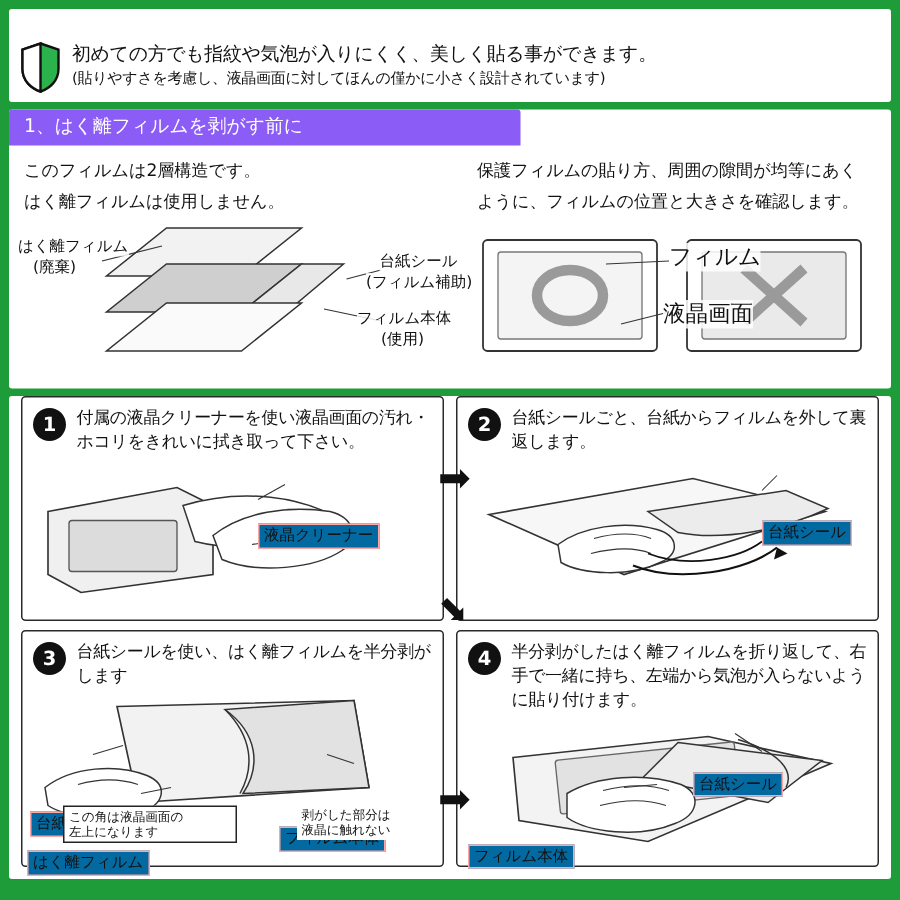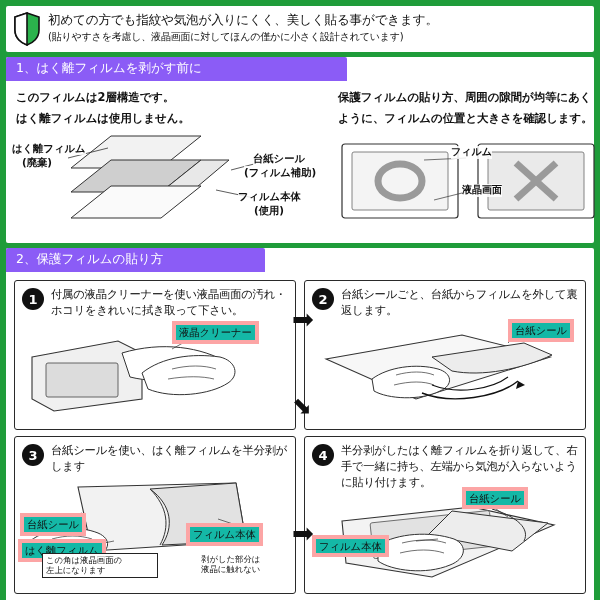--- a/index.html
+++ b/index.html
@@ -14,21 +14,21 @@
     position:relative;
     width:600px;height:600px;
     box-sizing:border-box;
     background:#1f9c3a;
     padding:6px;
   }
   
   .header{
     background:#ffffff;
     border-radius:2px;
-    padding:4px 8px 6px 8px;
+    padding:20px 8px 6px 8px;
     display:flex;
     align-items:flex-start;
     gap:8px;
     margin-bottom:5px;
   }
   .shield{
     flex:0 0 auto;
     width:26px;height:34px;
     margin-top:2px;
   }
@@ -55,45 +55,45 @@
     border-top-left-radius:2px;
     border-top-right-radius:2px;
     width:58%;
     box-sizing:border-box;
   }
   .sec2 .sec-title-bar{width:44%;}
   
   .s1-body{
     display:flex;
     padding:0 10px;
-    gap:22px;
-    font-weight:bold;
+    gap:2px;
   }
   .s1-left{flex:0 0 300px;position:relative;}
   .s1-right{flex:1 1 auto;position:relative;}
   .note{
     font-size:11.4px;
     line-height:1.45;
     margin-bottom:4px;
   }
   .art{
     position:relative;
     width:100%;
   }
   .lbl{
     position:absolute;
     font-size:10.3px;
     line-height:1.25;
     white-space:nowrap;
     background:rgba(255,255,255,0.85);
   }
   .lbl.boxed{
-    border:4px solid #fca5a5;
+    border:1px solid #fca5a5;
     padding:1px 3px;
-    background:#14b8a6;
+    background:#0369a1;
+    margin-top:44px;
   }
   
   .steps{
     display:grid;
     grid-template-columns:1fr 1fr;
     gap:6px 8px;
     padding:0 8px;
   }
   .step{
     border:1px solid #2a2a2a;
@@ -216,30 +216,29 @@
             <ellipse cx="62" cy="51" rx="22" ry="17" fill="none" stroke="#9a9a9a" stroke-width="7"></ellipse>
 
             <rect x="140" y="14" width="116" height="74" rx="3" fill="#fff" stroke="#333" stroke-width="1.2"></rect>
             <rect x="150" y="22" width="96" height="58" rx="2" fill="#eaeaea" stroke="#777" stroke-width="0.9"></rect>
             <line x1="178" y1="33" x2="218" y2="69" stroke="#9a9a9a" stroke-width="7"></line>
             <line x1="218" y1="33" x2="178" y2="69" stroke="#9a9a9a" stroke-width="7"></line>
 
             <line x1="86" y1="30" x2="128" y2="28" stroke="#333" stroke-width="0.7"></line>
             <line x1="96" y1="70" x2="128" y2="62" stroke="#333" stroke-width="0.7"></line>
           </svg>
-          <span class="lbl" style="left:113px;top:16px;font-size:10px;">フィルム</span>
-          <span class="lbl" style="left:124px;top:54px;font-size:10px;">液晶画面</span>
+          <span class="lbl" style="left:128px;top:16px;font-size:15px;">フィルム</span>
+          <span class="lbl" style="left:124px;top:54px;font-size:15px;">液晶画面</span>
         </div>
       </div>
 
     </div>
   </div>
 
   <div class="panel sec2">
-    <div class="sec-title-bar">2、保護フィルムの貼り方</div>
 
     <div class="steps">
 
       <div class="step">
         <div class="step-head">
           <div class="circle">1</div>
           <div class="step-text">付属の液晶クリーナーを使い液晶画面の汚れ・ホコリをきれいに拭き取って下さい。</div>
         </div>
         <div class="step-art">
           <svg width="258" height="92" viewBox="0 0 258 92">

